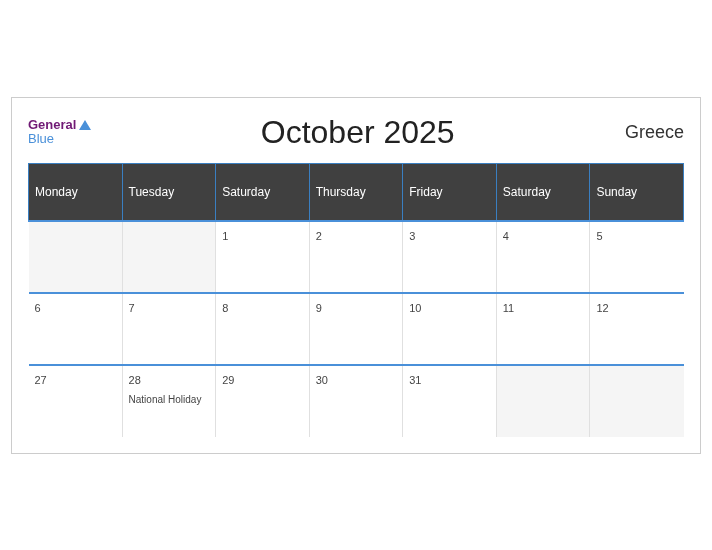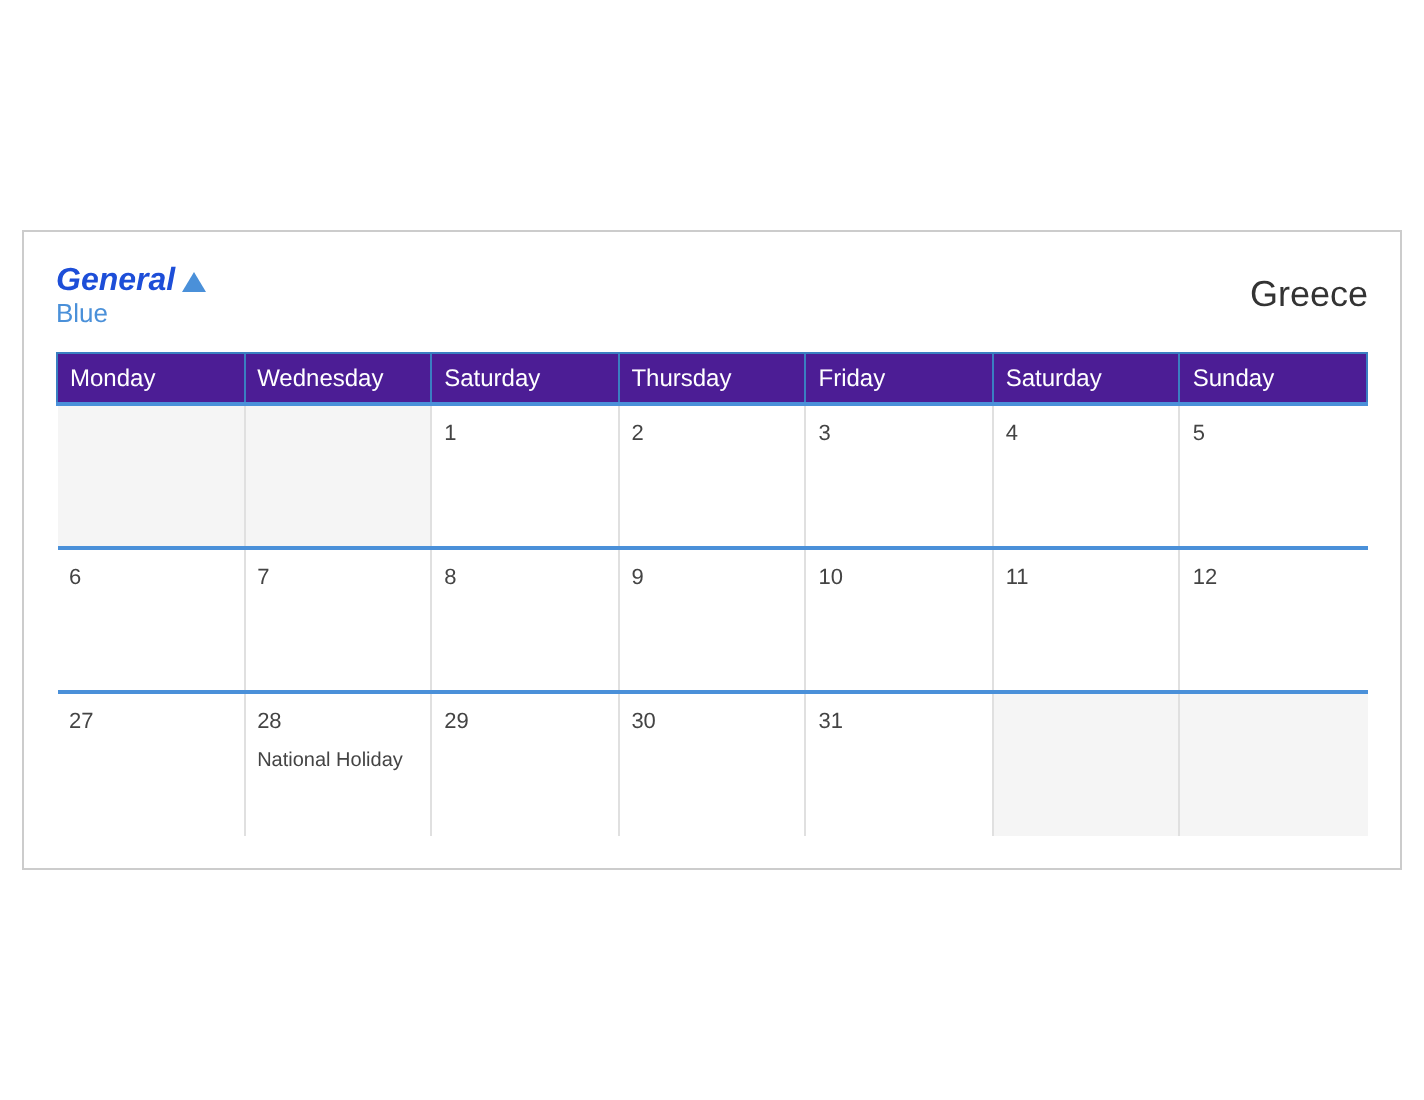--- a/index.html
+++ b/index.html
@@ -26,24 +26,23 @@
       margin-bottom: 12px;
     }
     .logo {
       display: flex;
       flex-direction: column;
       font-size: 11px;
       color: #333;
       line-height: 1.1;
     }
     .logo-general {
-      font-size: 16px;
+      font-size: 13px;
       font-weight: bold;
-      color: #1d4ed8;
-      font-style: italic;
+      color: #701a75;
     }
     .logo-blue {
       font-size: 13px;
       font-weight: normal;
       color: #4a90d9;
     }
     .logo-line {
       display: flex;
       align-items: center;
       gap: 1px;
@@ -66,25 +65,25 @@
       font-size: 18px;
       color: #333;
       text-align: right;
       min-width: 60px;
     }
     .calendar {
       width: 100%;
       border-collapse: collapse;
     }
     .calendar thead tr th {
-      background: #4c1d95;
+      background: #404040;
       color: #fff;
       font-size: 12px;
       font-weight: normal;
-      padding: 5px 6px;
+      padding: 21px 6px;
       text-align: left;
       border: 1px solid #3a7fc1;
     }
     .calendar tbody tr td {
       border-top: 2px solid #4a90d9;
       border-left: 1px solid #e0e0e0;
       border-right: 1px solid #e0e0e0;
       vertical-align: top;
       padding: 4px 6px;
       height: 72px;
@@ -112,28 +111,29 @@
 
 <div class="page">
   <div class="header">
     <div class="logo">
       <div class="logo-line">
         <span class="logo-general">General</span>
         <div class="logo-triangle"></div>
       </div>
       <span class="logo-blue">Blue</span>
     </div>
+    <div class="title">October 2025</div>
     <div class="country">Greece</div>
   </div>
 
   <table class="calendar">
     <thead>
       <tr>
         <th>Monday</th>
-        <th>Wednesday</th>
+        <th>Tuesday</th>
         <th>Saturday</th>
         <th>Thursday</th>
         <th>Friday</th>
         <th>Saturday</th>
         <th>Sunday</th>
       </tr>
     </thead>
     <tbody id="calendar-body">
     <tr>
           <td style="background: rgb(245, 245, 245);"></td>

